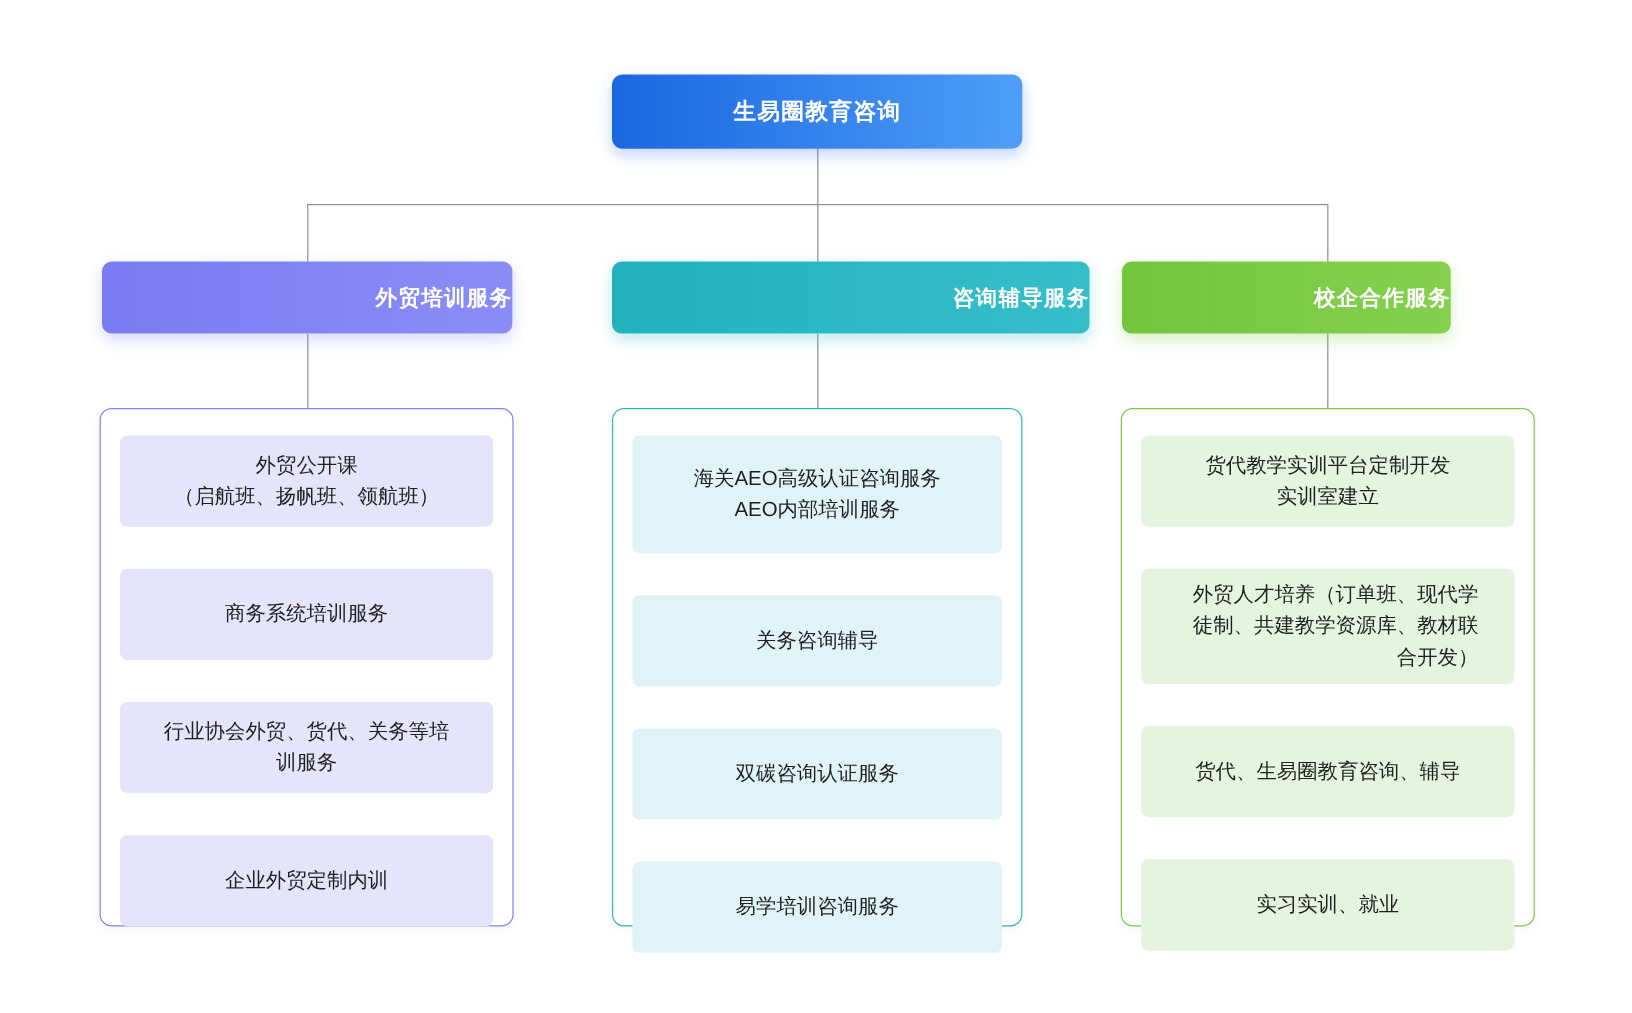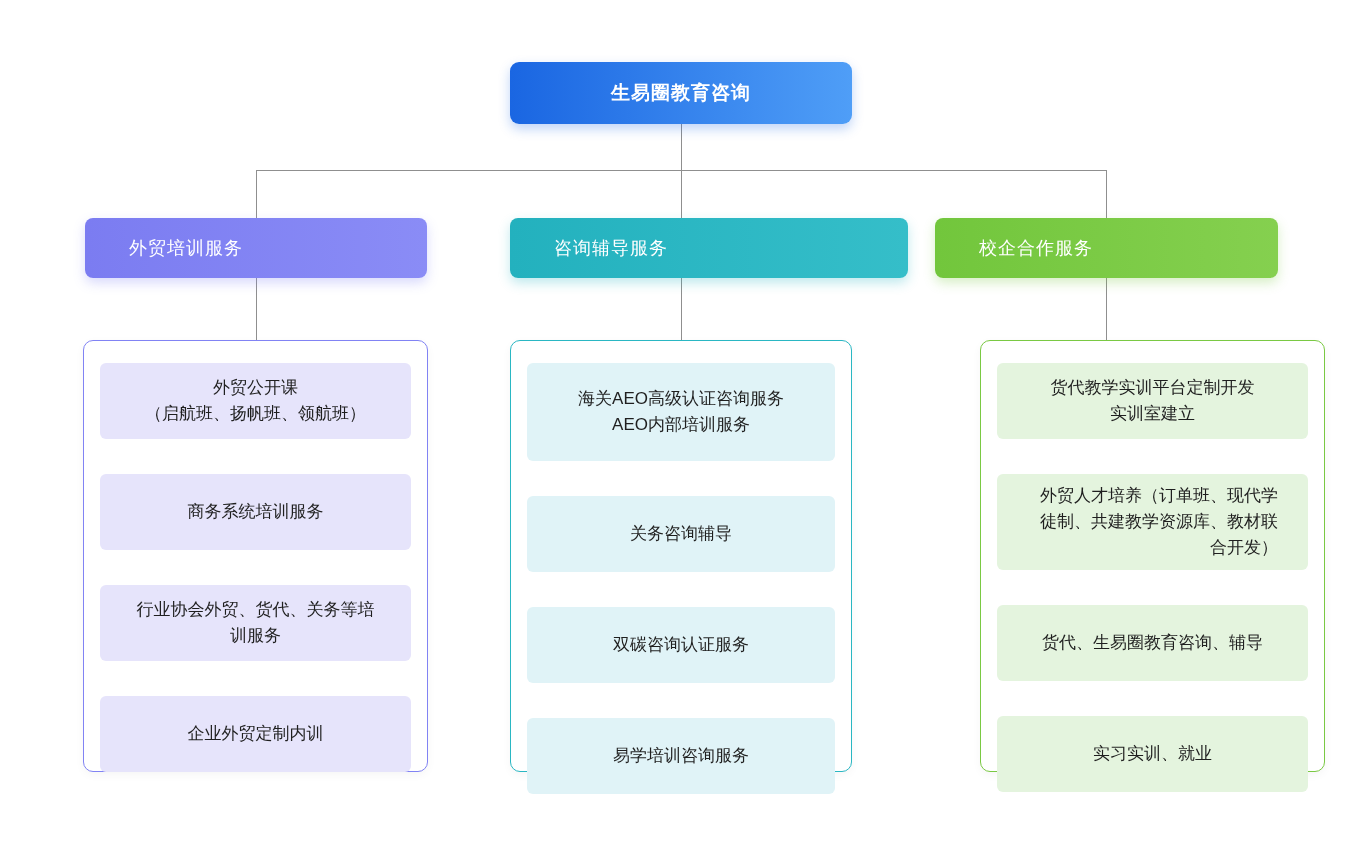--- a/index.html
+++ b/index.html
@@ -38,39 +38,39 @@
     font-weight: bold;
     letter-spacing: 1px;
   }
 
   
   .branch-header {
     position: absolute;
     top: 218px;
     height: 60px;
     border-radius: 8px;
-    display: flex; align-items: center; justify-content: flex-start;
+    display: flex; align-items: center; justify-content: flex-end;
     color: #ffffff;
     font-size: 18px;
-    font-weight: normal;
+    font-weight: bold;
     letter-spacing: 1px;
     padding-left: 44px;
   }
   .bh-purple {
     left: 85px; width: 342px;
     background: linear-gradient(90deg, #7b7cf1 0%, #8a8cf6 100%);
     box-shadow: 0 5px 12px rgba(129, 131, 244, 0.30);
   }
   .bh-teal {
     left: 510px; width: 398px;
     background: linear-gradient(90deg, #23b1be 0%, #35bec9 100%);
     box-shadow: 0 5px 12px rgba(42, 183, 195, 0.30);
   }
   .bh-green {
-    left: 935px; width: 343px;
+    left: 935px; width: 274px;
     background: linear-gradient(90deg, #72c63c 0%, #85d04f 100%);
     box-shadow: 0 5px 12px rgba(122, 201, 67, 0.30);
   }
 
   
   .panel {
     position: absolute;
     top: 340px;
     height: 432px;
     background: #ffffff;
@@ -78,21 +78,21 @@
     border: 1px solid;
     display: flex;
     flex-direction: column;
     justify-content: space-between;
     padding: 22px 16px 20px 16px;
     box-shadow: 0 3px 10px rgba(0, 0, 0, 0.04);
     gap: 35px;
   }
   .p-purple { left: 83px;  width: 345px; border-color: #8183f4; }
   .p-teal   { left: 510px; width: 342px; border-color: #2ab7c3; }
-  .p-green  { left: 934px; width: 345px; border-color: #7ac943; margin-left: 46px; }
+  .p-green  { left: 934px; width: 345px; border-color: #7ac943; }
 
   
   .item {
     border-radius: 6px;
     min-height: 76px;
     padding: 8px 30px;
     display: flex;
     flex-direction: column;
     align-items: center;
     justify-content: center;

